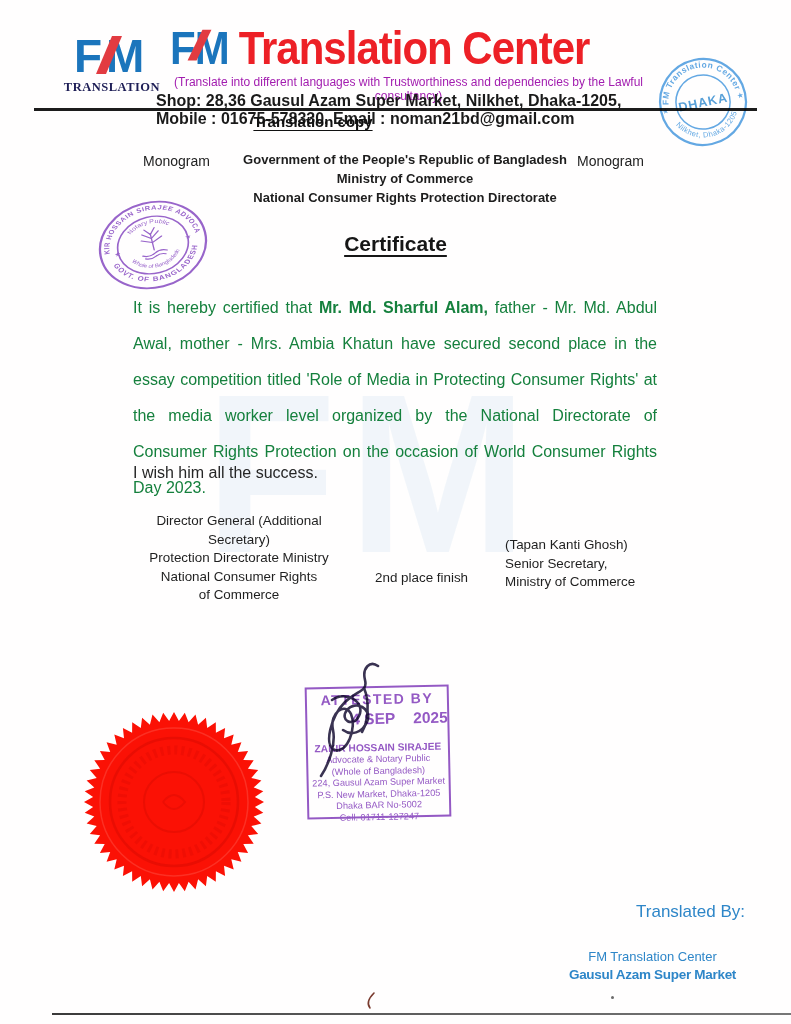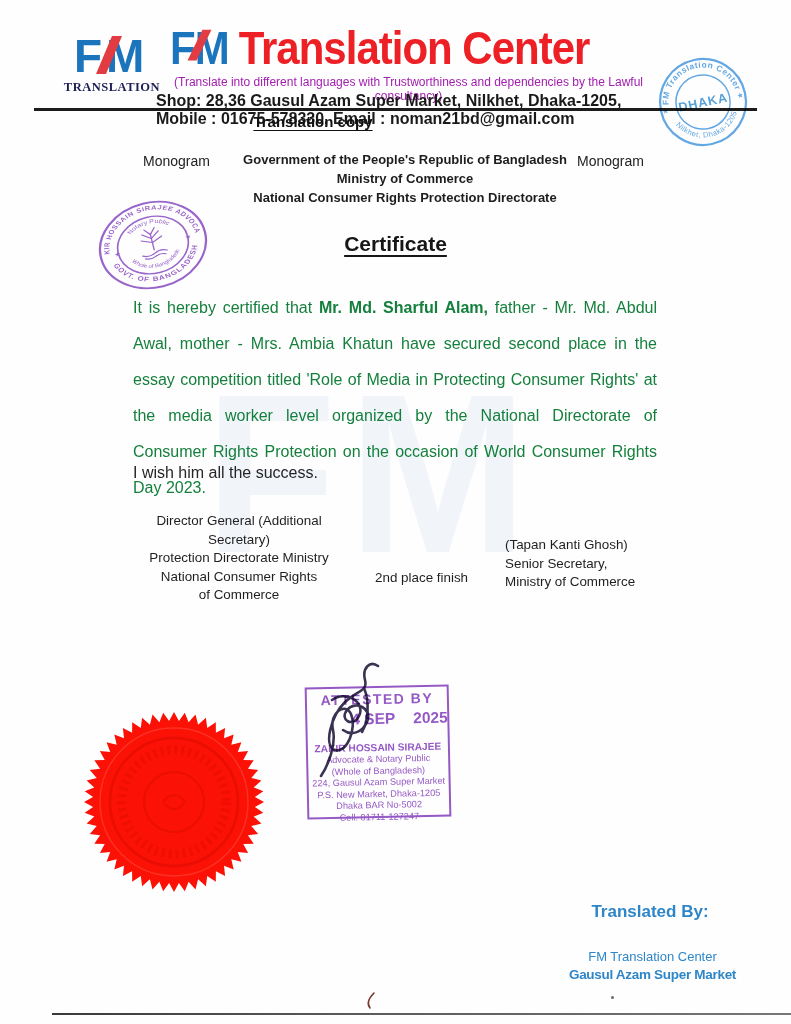--- a/index.html
+++ b/index.html
@@ -67,22 +67,22 @@
   .att-date { position:absolute; left:44px; top:22px; white-space:nowrap; font-size:15.5px; font-weight:600; }
   .att-date .yr { margin-left:18px; }
   .att-name { position:absolute; top:54px; width:100%; text-align:center; font-size:10.2px; font-weight:bold; }
   .att-lines { position:absolute; top:66px; width:100%; text-align:center; font-size:9.2px; line-height:11.6px; }
   .sig-ink { left:294px; top:658px; width:132px; height:152px; mix-blend-mode:multiply; }
 
   .pen-mark { left:360px; top:991px; width:22px; height:20px; }
   .pen-dot { left:611px; top:996px; width:3px; height:3px; border-radius:50%; background:#6b6b6b; }
 
   
-  .translated-by { left:555px; top:902px; width:190px; text-align:center; font-size:17px;
-    font-weight:bold; color:#2e86c8; }
+  .translated-by { left:555px; top:902px; width:190px; text-align:right; font-size:17px;
+    font-weight:normal; color:#2e86c8; }
   .footer-org { left:555px; top:948px; width:195px; text-align:center; color:#2e86c8;
     font-size:13px; line-height:17.5px; }
   .footer-org .l2 { font-weight:bold; font-size:13.5px; letter-spacing:-0.3px; }
   .footer-org .l3 { font-weight:600; font-size:13.5px; }
 
   .scan-line { left:52px; top:1013px; width:739px; height:2px;
     background:linear-gradient(90deg,#3a3a3a,#5a5a5a 40%,#777); }
 
   svg text { font-family:"Liberation Sans", sans-serif; }
 </style>

